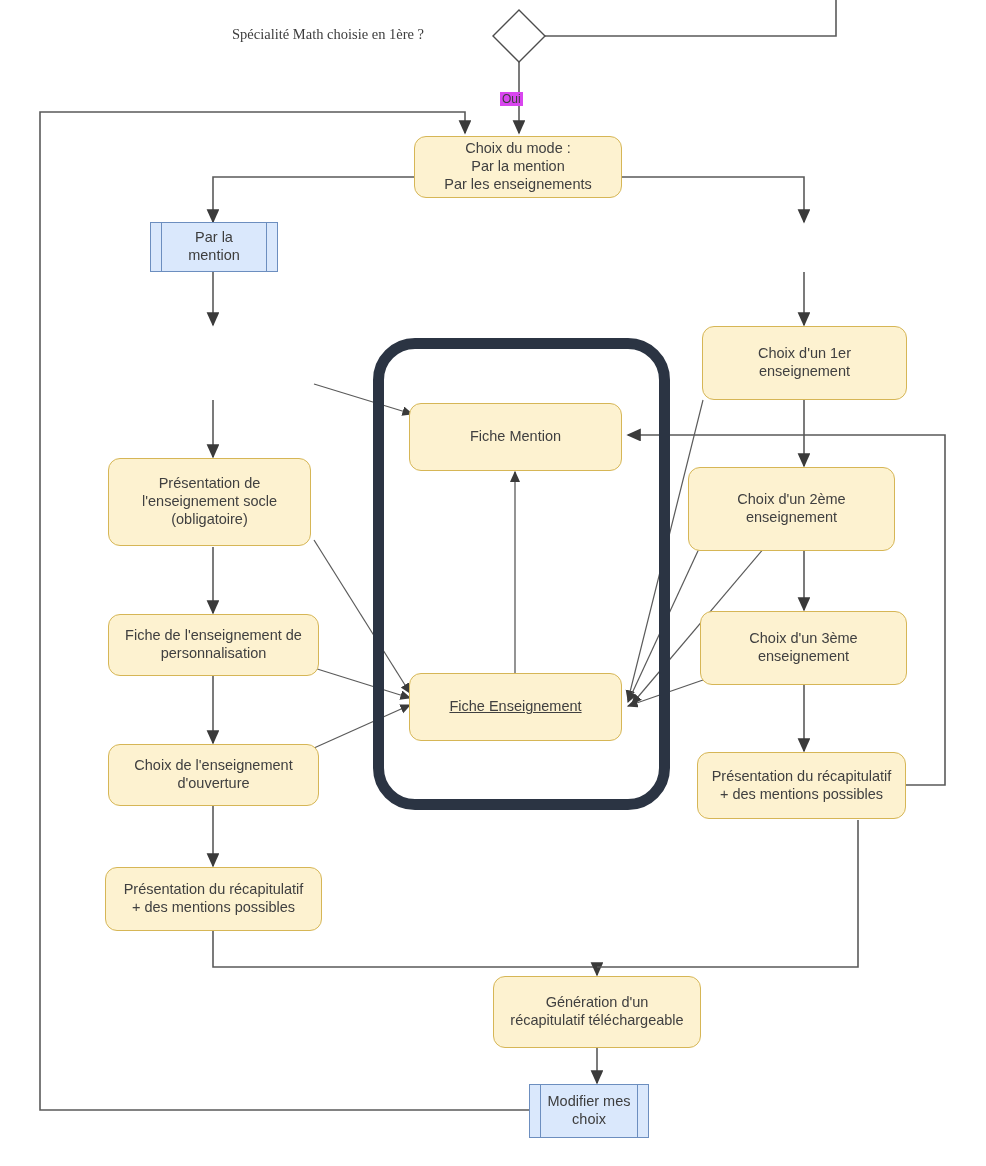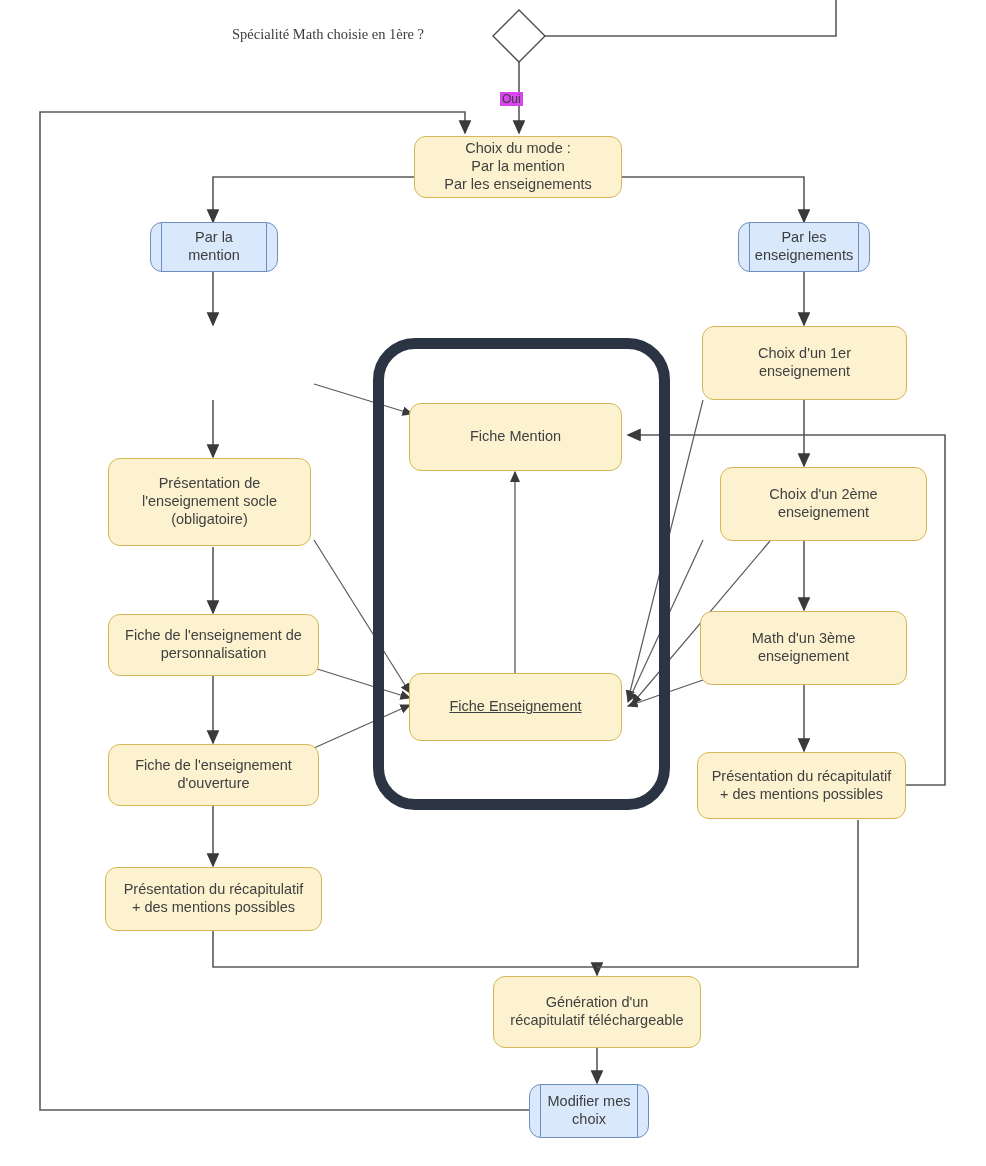--- a/index.html
+++ b/index.html
@@ -30,21 +30,20 @@
   .node {
     position: absolute;
     box-sizing: border-box;
     display: flex;
     align-items: center;
     justify-content: center;
     text-align: center;
     line-height: 1.22;
     white-space: pre-line;
     z-index: 3;
-    border-radius: 12px;
   }
   .process {
     background: #fdf2d0;
     border: 1px solid #d6b656;
     border-radius: 12px;
     font-size: 14.5px;
     color: #404040;
   }
   .predefined {
     background: #dae8fc;
@@ -169,44 +168,42 @@
 
   <div class="highlight-frame" style="left:373px; top:338px; width:297px; height:472px;"></div>
 
   <div class="node process" style="left:414px; top:136px; width:208px; height:62px;">Choix du mode :
 Par la mention
 Par les enseignements</div>
 
   <div class="node predefined" style="left:150px; top:222px; width:128px; height:50px;">Par la
 mention</div>
 
-  <div class="node predefined" style="left:738px; top:222px; width:132px; height:50px;">Par  les
-enseignements</div>
 
 
   <div class="node process" style="left:108px; top:458px; width:203px; height:88px;">Présentation de
 l'enseignement socle
 (obligatoire)</div>
 
   <div class="node process" style="left:108px; top:614px; width:211px; height:62px;">Fiche de l'enseignement de
 personnalisation</div>
 
-  <div class="node process" style="left:108px; top:744px; width:211px; height:62px;">Fiche de l'enseignement
+  <div class="node process" style="left:108px; top:744px; width:211px; height:62px;">Choix de l'enseignement
 d'ouverture</div>
 
   <div class="node process" style="left:105px; top:867px; width:217px; height:64px;">Présentation du récapitulatif
 + des mentions possibles</div>
 
   <div class="node process" style="left:702px; top:326px; width:205px; height:74px;">Choix d'un 1er
 enseignement</div>
 
-  <div class="node process" style="left:720px; top:467px; width:207px; height:74px;">Choix d'un 2ème
+  <div class="node process" style="left:688px; top:467px; width:207px; height:84px;">Choix d'un 2ème
 enseignement</div>
 
-  <div class="node process" style="left:700px; top:611px; width:207px; height:74px;">Math d'un 3ème
+  <div class="node process" style="left:700px; top:611px; width:207px; height:74px;">Choix d'un 3ème
 enseignement</div>
 
   <div class="node process" style="left:697px; top:752px; width:209px; height:67px;">Présentation du récapitulatif
 + des mentions possibles</div>
 
   <div class="node process" style="left:409px; top:403px; width:213px; height:68px;">Fiche Mention</div>
 
   <div class="node process" style="left:409px; top:673px; width:213px; height:68px;text-decoration:underline;">Fiche Enseignement</div>
 
   <div class="node process" style="left:493px; top:976px; width:208px; height:72px;">Génération d'un

